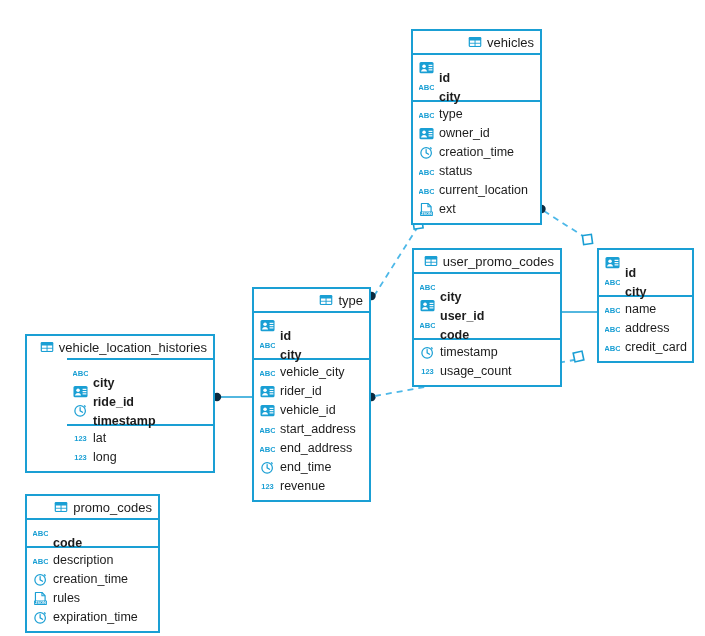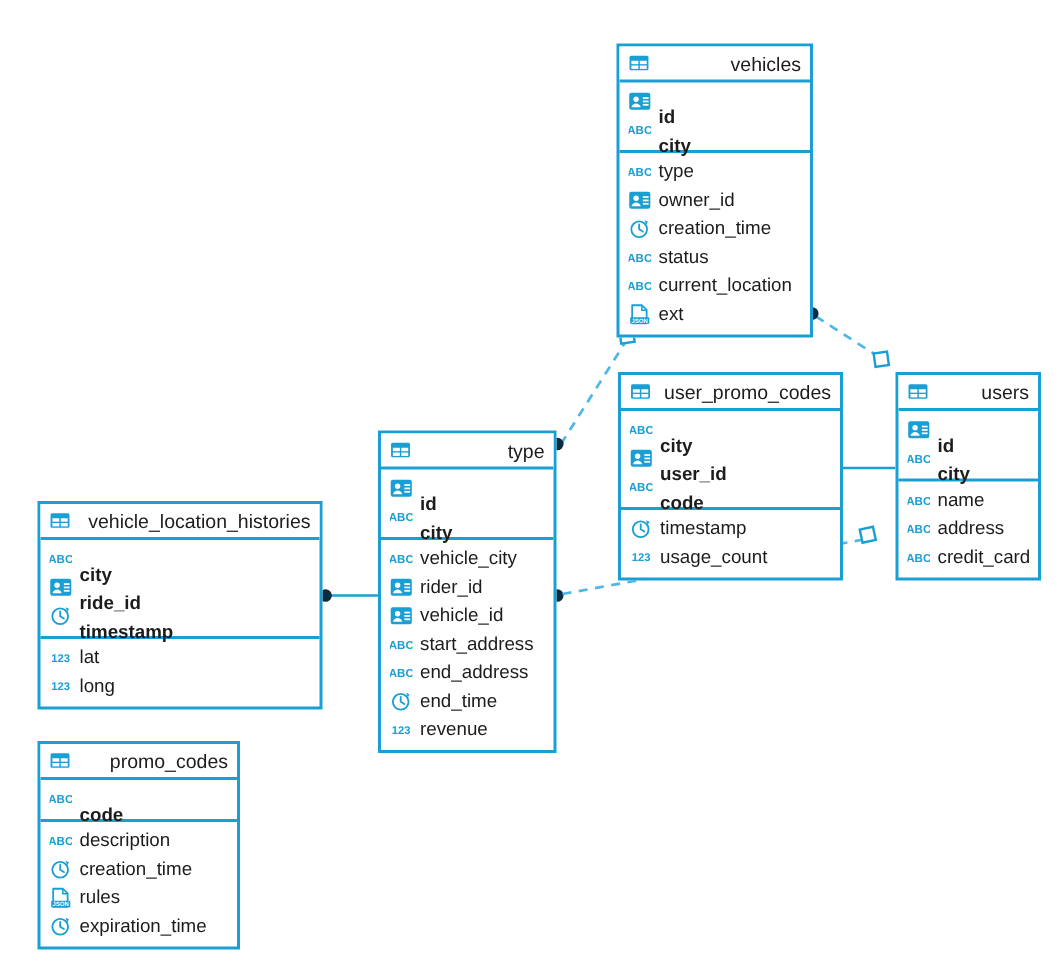--- a/index.html
+++ b/index.html
@@ -31,21 +31,21 @@
     border: 2px solid #1a9fd4;
     background: #ffffff;
     z-index: 2;
   }
   .tbl-header {
     box-sizing: border-box;
     height: 24px;
     border-bottom: 2px solid #1a9fd4;
     display: flex;
     align-items: center;
-    justify-content: space-between;
+    justify-content: flex-end;
     gap: 5px;
     background: #ffffff;
     padding: 0 6px;
   }
   .tbl-title {
     font-size: 13px;
     color: #1c1c1c;
     white-space: nowrap;
     line-height: 1;
   }
@@ -272,32 +272,20 @@
           <span class="ficon">
             <svg viewBox="0 0 16 16" width="15" height="15">
               <text x="8" y="11" font-family="Liberation Sans, sans-serif" font-size="8" font-weight="bold" fill="#1a9fd4" text-anchor="middle">123</text>
             </svg>
           </span>
           <span class="field-name">usage_count</span>
         </div>
       </div>
     </div>
     <div class="table-node" style="left: 597px; top: 248px; width: 97px;">
-      <div class="tbl-header">
-        <span class="ficon" style="flex: 0 0 14px; width: 14px; height: 14px;">
-          <svg viewBox="0 0 16 16" width="14" height="14">
-            <rect x="0.8" y="2.4" width="14.4" height="11.2" rx="1.2" fill="#1a9fd4"></rect>
-            <rect x="2.2" y="6.3" width="5.3" height="2.6" fill="#fff"></rect>
-            <rect x="8.6" y="6.3" width="5.3" height="2.6" fill="#fff"></rect>
-            <rect x="2.2" y="9.9" width="5.3" height="2.6" fill="#fff"></rect>
-            <rect x="8.6" y="9.9" width="5.3" height="2.6" fill="#fff"></rect>
-          </svg>
-        </span>
-        <span class="tbl-title">users</span>
-      </div>
       <div class="field-group keys">
         <div class="field-row key">
           <span class="ficon">
             <svg viewBox="0 0 16 16" width="15" height="15">
               <rect x="0.5" y="2" width="15" height="12" rx="1.6" fill="#1a9fd4"></rect>
               <circle cx="5.4" cy="6.6" r="1.9" fill="#fff"></circle>
               <path d="M2.1 12.3c0.5-1.9 1.9-2.7 3.3-2.7s2.8 0.8 3.3 2.7z" fill="#fff"></path>
               <rect x="10.2" y="5.1" width="4.1" height="1.25" fill="#fff"></rect>
               <rect x="10.2" y="7.5" width="4.1" height="1.25" fill="#fff"></rect>
               <rect x="10.2" y="9.9" width="4.1" height="1.25" fill="#fff"></rect>
@@ -441,21 +429,21 @@
         <div class="field-row">
           <span class="ficon">
             <svg viewBox="0 0 16 16" width="15" height="15">
               <text x="8" y="11" font-family="Liberation Sans, sans-serif" font-size="8" font-weight="bold" fill="#1a9fd4" text-anchor="middle">123</text>
             </svg>
           </span>
           <span class="field-name">revenue</span>
         </div>
       </div>
     </div>
-    <div class="table-node" style="left: 25px; top: 334px; width: 190px;">
+    <div class="table-node" style="left: 25px; top: 334px; width: 190px; padding-left: 40px;">
       <div class="tbl-header">
         <span class="ficon" style="flex: 0 0 14px; width: 14px; height: 14px;">
           <svg viewBox="0 0 16 16" width="14" height="14">
             <rect x="0.8" y="2.4" width="14.4" height="11.2" rx="1.2" fill="#1a9fd4"></rect>
             <rect x="2.2" y="6.3" width="5.3" height="2.6" fill="#fff"></rect>
             <rect x="8.6" y="6.3" width="5.3" height="2.6" fill="#fff"></rect>
             <rect x="2.2" y="9.9" width="5.3" height="2.6" fill="#fff"></rect>
             <rect x="8.6" y="9.9" width="5.3" height="2.6" fill="#fff"></rect>
           </svg>
         </span>

